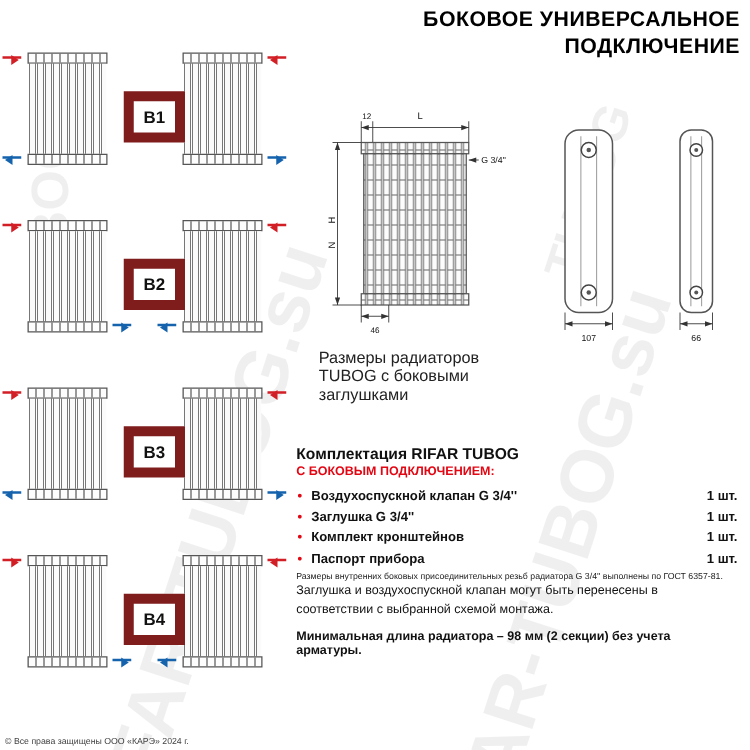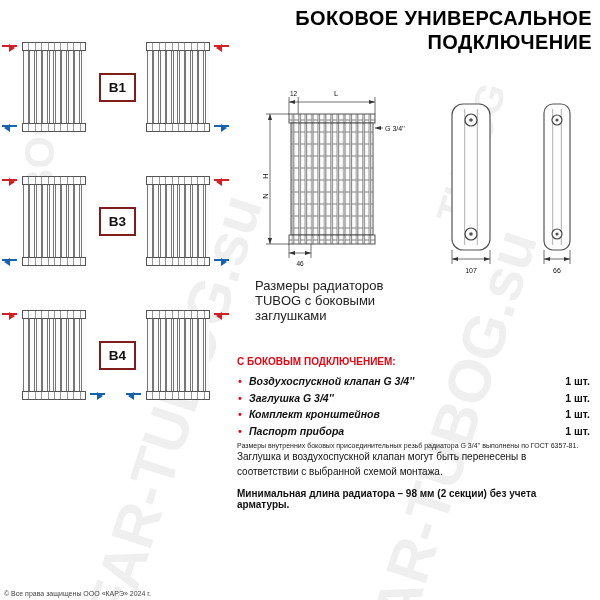--- a/index.html
+++ b/index.html
@@ -9,54 +9,54 @@
   .wm{position:absolute;z-index:0;color:#9a9a9a;opacity:0.15;font-weight:bold;
       white-space:nowrap;pointer-events:none;user-select:none;transform-origin:0 0;}
   .wm1{left:16px;top:255px;font-size:42px;transform:rotate(-90deg);}
   .wm2{left:55px;top:665px;font-size:60px;transform:rotate(-72deg);}
   .wm3{left:330px;top:700px;font-size:60px;transform:rotate(-72deg);}
   .wm4{left:428px;top:215px;font-size:40px;transform:rotate(-72deg);}
   
   #content{position:absolute;inset:0;z-index:1;}
   
   .title{position:absolute;top:6px;right:8px;text-align:right;font-weight:bold;
-         font-size:20px;line-height:1.22;letter-spacing:.4px;color:#000;}
+         font-size:17px;line-height:1.22;letter-spacing:.4px;color:#000;}
   
   #schemes{position:absolute;left:2px;top:42px;width:228px;display:flex;
            flex-direction:column;gap:44px;}
   .scheme-row{position:relative;width:228px;height:90px;}
   .radiator{position:absolute;top:0;width:64px;height:90px;}
   .rad-header{position:absolute;left:0;width:100%;height:9px;box-sizing:border-box;
               border:1px solid #555;
               background:repeating-linear-gradient(to right,#fdfdfd 0 5.4px,#999 5.4px 6.4px);}
   .rad-top{top:0;} .rad-bot{bottom:0;}
   .rad-body{position:absolute;left:1px;right:1px;top:9px;bottom:9px;
             background:repeating-linear-gradient(to right,
               #777 0 1px,#fbfbfb 1px 4.9px,#777 4.9px 5.9px,#fff 5.9px 6.4px);}
   .scheme-label{position:absolute;left:97px;top:31px;width:33px;height:25px;
-                border:2px solid #7f1d1d;background:#fff;display:flex;align-items:center;
+                border:8px solid #7f1d1d;background:#fff;display:flex;align-items:center;
                 justify-content:center;font-weight:bold;font-size:13.5px;}
   .arrow{position:absolute;width:15px;height:0;border-top:2.4px solid currentColor;}
   .arrow.right::after{content:"";position:absolute;right:-2px;top:-2.8px;width:0;height:0;
                       border:4px solid transparent;border-left:6.5px solid currentColor;}
   .arrow.left::after{content:"";position:absolute;left:-2px;top:-2.8px;width:0;height:0;
                      border:4px solid transparent;border-right:6.5px solid currentColor;}
   .supply{color:#d21f26;} .return{color:#1563ad;}
   
   #front-svg{position:absolute;left:255px;top:84px;}
   #side-svg{position:absolute;left:448px;top:96px;}
   svg text{font-family:"Liberation Sans",sans-serif;fill:#111;}
   .caption{position:absolute;left:255px;top:278px;width:178px;font-size:13px;color:#222;}
   
   #kit{position:absolute;left:237px;top:356px;width:353px;}
   .kit-h1{font-size:12.5px;font-weight:bold;margin-bottom:2px;}
   .kit-h2{font-size:10px;font-weight:bold;color:#e30613;margin-bottom:8px;}
   .kit-row{display:flex;justify-content:space-between;font-size:10.5px;font-weight:bold;
            margin-bottom:4.5px;}
-  .kit-name{position:relative;padding-left:12px;font-style:italic;}
+  .kit-name{position:relative;padding-left:12px;}
   .kit-name::before{content:"•";position:absolute;left:1px;color:#e30613;}
   .kit-note{font-size:7px;color:#222;margin-top:5px;}
   .kit-para{font-size:10px;line-height:1.5;margin-top:11px;}
   .kit-para.second{margin-top:0;}
   .kit-min{font-size:10px;font-weight:bold;margin-top:9px;}
   .footer{position:absolute;left:4px;bottom:3px;font-size:7px;color:#444;}
 </style>
 </head>
 <body>
 
@@ -84,20 +84,37 @@
           <div class="radiator" style="left: 144px;">
             <div class="rad-header rad-top"></div>
             <div class="rad-body"></div>
             <div class="rad-header rad-bot"></div>
           </div>
           <div class="scheme-label">В1</div>
           <div class="arrow right supply" style="left: 0px; top: 3px;"></div>
           <div class="arrow left return" style="left: 0px; top: 83px;"></div>
           <div class="arrow left supply" style="left: 212px; top: 3px;"></div>
           <div class="arrow right return" style="left: 212px; top: 83px;"></div>
+        </div>
+        <div class="scheme-row">
+          <div class="radiator" style="left: 20px;">
+            <div class="rad-header rad-top"></div>
+            <div class="rad-body"></div>
+            <div class="rad-header rad-bot"></div>
+          </div>
+          <div class="radiator" style="left: 144px;">
+            <div class="rad-header rad-top"></div>
+            <div class="rad-body"></div>
+            <div class="rad-header rad-bot"></div>
+          </div>
+          <div class="scheme-label">В2</div>
+          <div class="arrow right supply" style="left: 0px; top: 3px;"></div>
+          <div class="arrow right return" style="left: 88px; top: 83px;"></div>
+          <div class="arrow left supply" style="left: 212px; top: 3px;"></div>
+          <div class="arrow left return" style="left: 124px; top: 83px;"></div>
         </div>
         <div class="scheme-row">
           <div class="radiator" style="left: 20px;">
             <div class="rad-header rad-top"></div>
             <div class="rad-body"></div>
             <div class="rad-header rad-bot"></div>
           </div>
           <div class="radiator" style="left: 144px;">
             <div class="rad-header rad-top"></div>
             <div class="rad-body"></div>
@@ -195,20 +212,21 @@
       <line x1="122" y1="154" x2="122" y2="168" stroke="#333" stroke-width="0.7"></line>
       <line x1="96" y1="163" x2="122" y2="163" stroke="#333" stroke-width="0.7"></line>
       <polygon points="96,163 102,160.9 102,165.1" fill="#333"></polygon>
       <polygon points="122,163 116,160.9 116,165.1" fill="#333"></polygon>
       <text x="109" y="177" font-size="7" text-anchor="middle">66</text>
     </svg>
 
     <div class="caption">Размеры радиаторов TUBOG с боковыми заглушками</div>
 
     <div id="kit">
+      <div class="kit-h1">Комплектация RIFAR TUBOG</div>
       <div class="kit-h2">С БОКОВЫМ ПОДКЛЮЧЕНИЕМ:</div>
 
       <div class="kit-row">
         <span class="kit-name">Воздухоспускной клапан G 3/4''</span>
         <span class="kit-qty">1 шт.</span>
       </div>
       <div class="kit-row">
         <span class="kit-name">Заглушка G 3/4''</span>
         <span class="kit-qty">1 шт.</span>
       </div>

